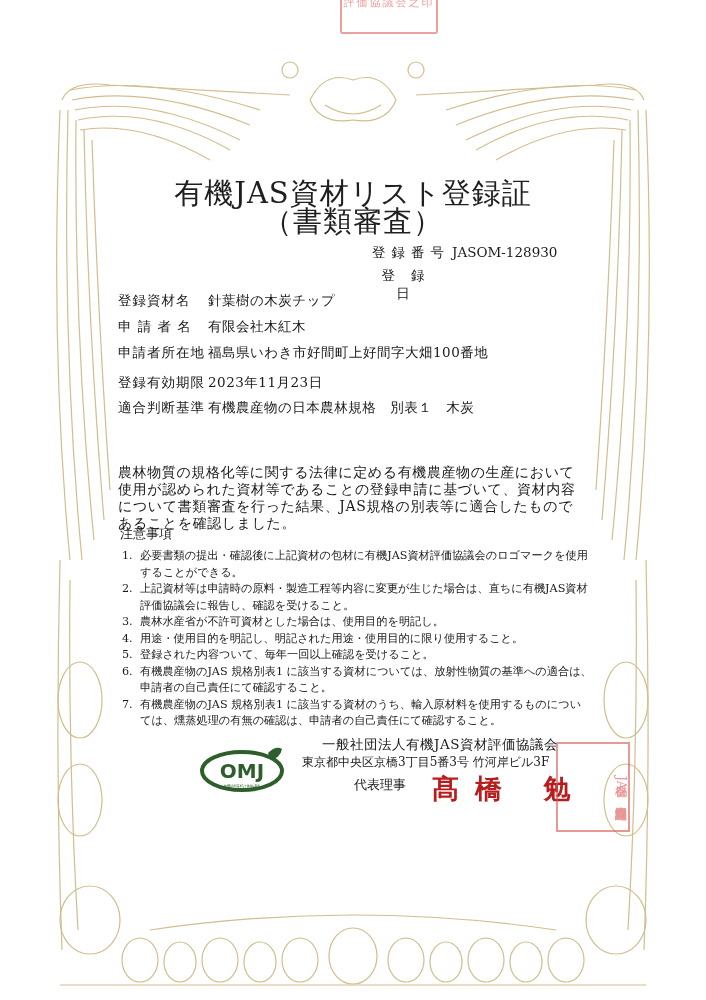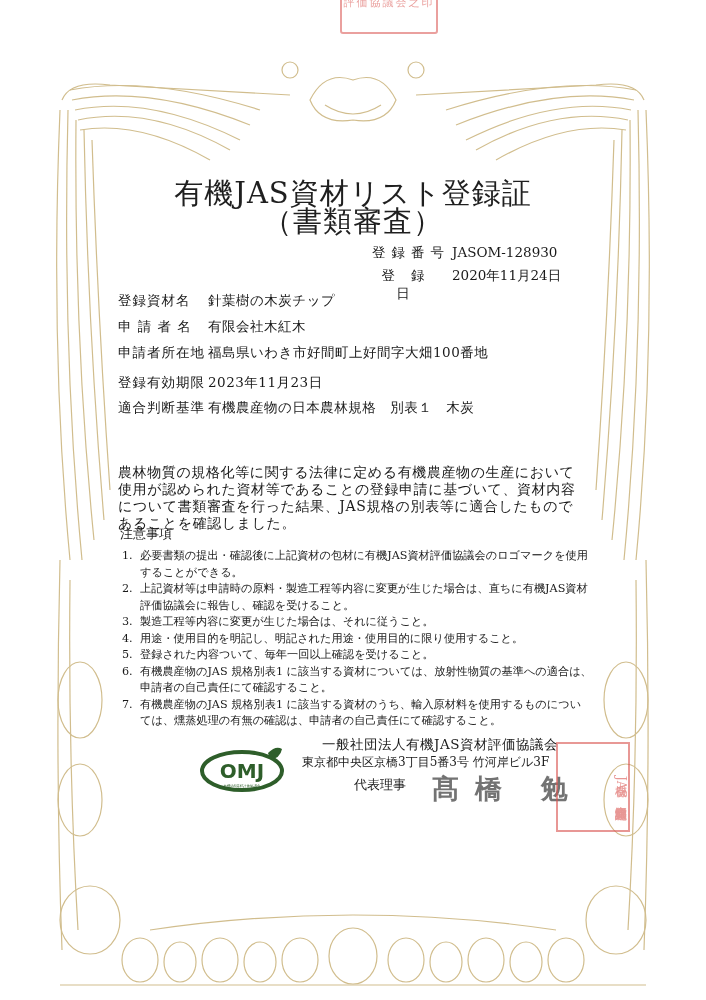--- a/index.html
+++ b/index.html
@@ -25,21 +25,21 @@
     .title {
       position: absolute; left: 0; width: 706px; text-align: center;
       font-size: 29px; letter-spacing: 1px; color: #1f1f1f;
     }
     .title.l1 { top: 174px; }
     .title.l2 { top: 202px; }
 
     .reg-row { position: absolute; left: 370px; font-size: 13.5px; display: flex; text-align: center; }
     .reg-row .lbl { width: 82px; letter-spacing: 6px; }
     .reg-row.r1 { top: 244px; }
-    .reg-row.r2 { top: 267px; }
+    .reg-row.r2 { top: 267px; flex-direction: column; }
 
     .field { position: absolute; left: 118px; font-size: 13.5px; display: flex; white-space: nowrap; }
     .field .lbl { width: 90px; letter-spacing: 1px; }
     .field .val { letter-spacing: 0.5px; }
 
     .statement {
       position: absolute; left: 118px; top: 424px; width: 470px;
       font-size: 14px; line-height: 17px; letter-spacing: 0.6px; margin-top: 40px;
     }
 
@@ -49,21 +49,21 @@
     .note .num { width: 18px; flex: none; }
     .note .txt { flex: 1; }
 
     .logo { position: absolute; left: 198px; top: 745px; width: 92px; height: 50px; }
 
     .org { position: absolute; left: 322px; top: 736px; font-size: 13.5px; letter-spacing: 0.5px; }
     .addr { position: absolute; left: 302px; top: 754px; font-size: 12px; }
     .rep-title { position: absolute; left: 354px; top: 776px; font-size: 13px; }
     .rep-name {
       position: absolute; left: 432px; top: 771px; font-size: 27px; font-weight: bold;
-      letter-spacing: 16px; color: #737373; font-family: Liberation Serif, serif;
+      letter-spacing: 16px; color: #b91c1c;
     }
 
     .seal {
       position: absolute; left: 556px; top: 742px; width: 70px; height: 86px;
       border: 2px solid #d9534f; opacity: 0.6; color: #d9534f;
       font-size: 12px; line-height: 14px; text-align: center; overflow: hidden;
       writing-mode: vertical-rl;
     }
   </style>
 </head>
@@ -143,21 +143,20 @@
 
   <div class="title l1">有機JAS資材リスト登録証</div>
   <div class="title l2">（書類審査）</div>
 
   <div class="reg-row r1">
     <span class="lbl">登録番号</span>
     <span class="val">JASOM-128930</span>
   </div>
   <div class="reg-row r2">
     <span class="lbl" style="letter-spacing:16px">登録日</span>
-    <span class="val">2020年11月24日</span>
   </div>
 
   <div class="field" style="top:292px">
     <span class="lbl">登録資材名</span>
     <span class="val">針葉樹の木炭チップ</span>
   </div>
   <div class="field" style="top:318px">
     <span class="lbl">申 請 者 名</span>
     <span class="val">有限会社木紅木</span>
   </div>
@@ -181,21 +180,21 @@
     <div class="note">
         <span class="num">1.</span>
         <span class="txt">必要書類の提出・確認後に上記資材の包材に有機JAS資材評価協議会のロゴマークを使用することができる。</span>
       </div>
     <div class="note">
         <span class="num">2.</span>
         <span class="txt">上記資材等は申請時の原料・製造工程等内容に変更が生じた場合は、直ちに有機JAS資材評価協議会に報告し、確認を受けること。</span>
       </div>
     <div class="note">
         <span class="num">3.</span>
-        <span class="txt">製造工程等内容に変更が生じた場合は、それに従うこと。</span>
+        <span class="txt">農林水産省が不許可資材とした場合は、使用目的を明記し。</span>
       </div>
     <div class="note">
         <span class="num">4.</span>
         <span class="txt">用途・使用目的を明記し、明記された用途・使用目的に限り使用すること。</span>
       </div>
     <div class="note">
         <span class="num">5.</span>
         <span class="txt">登録された内容ついて、毎年一回以上確認を受けること。</span>
       </div>
     <div class="note">

